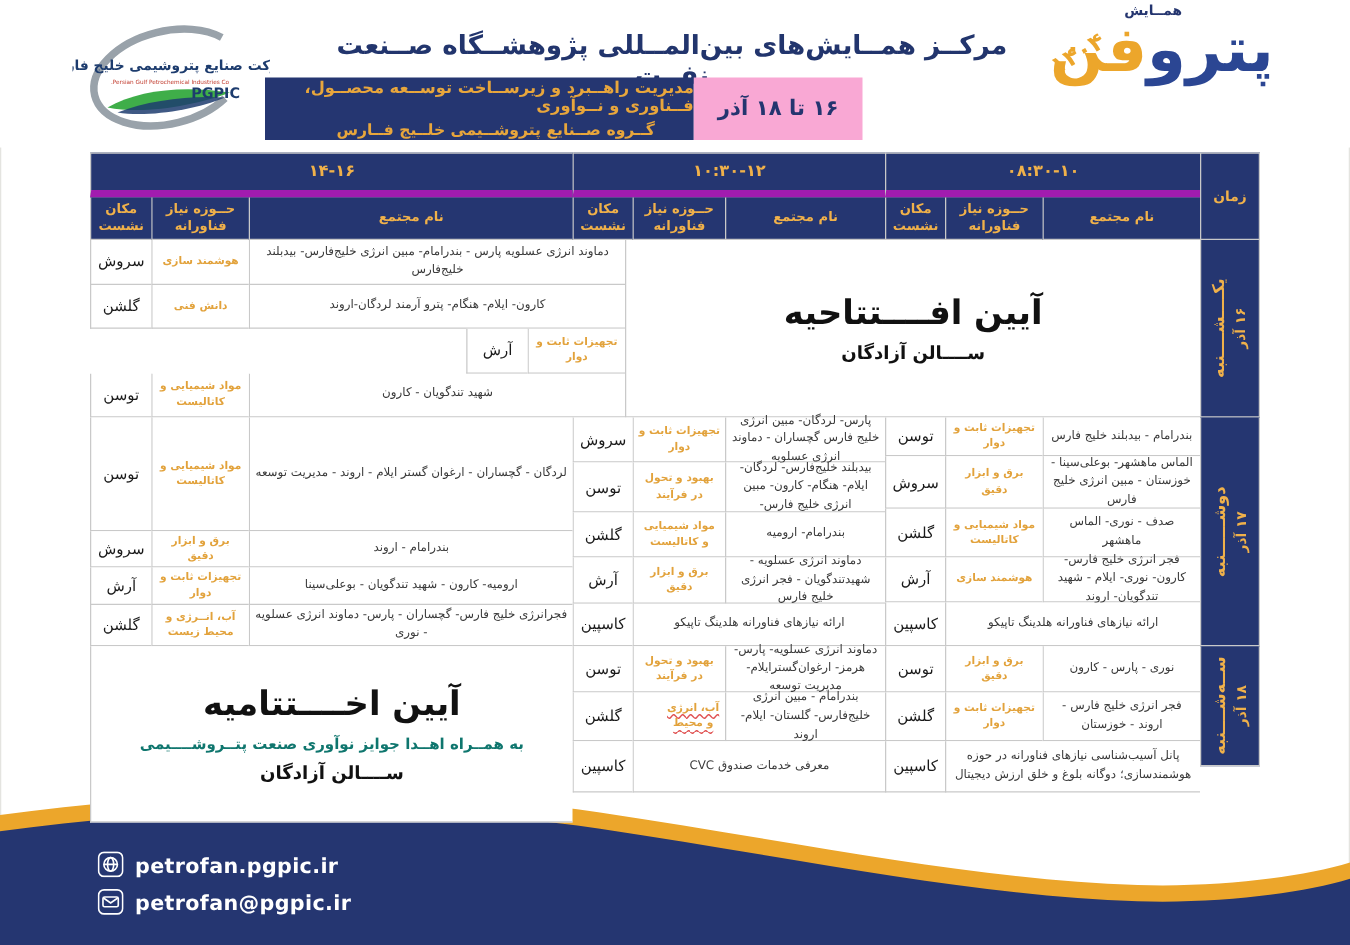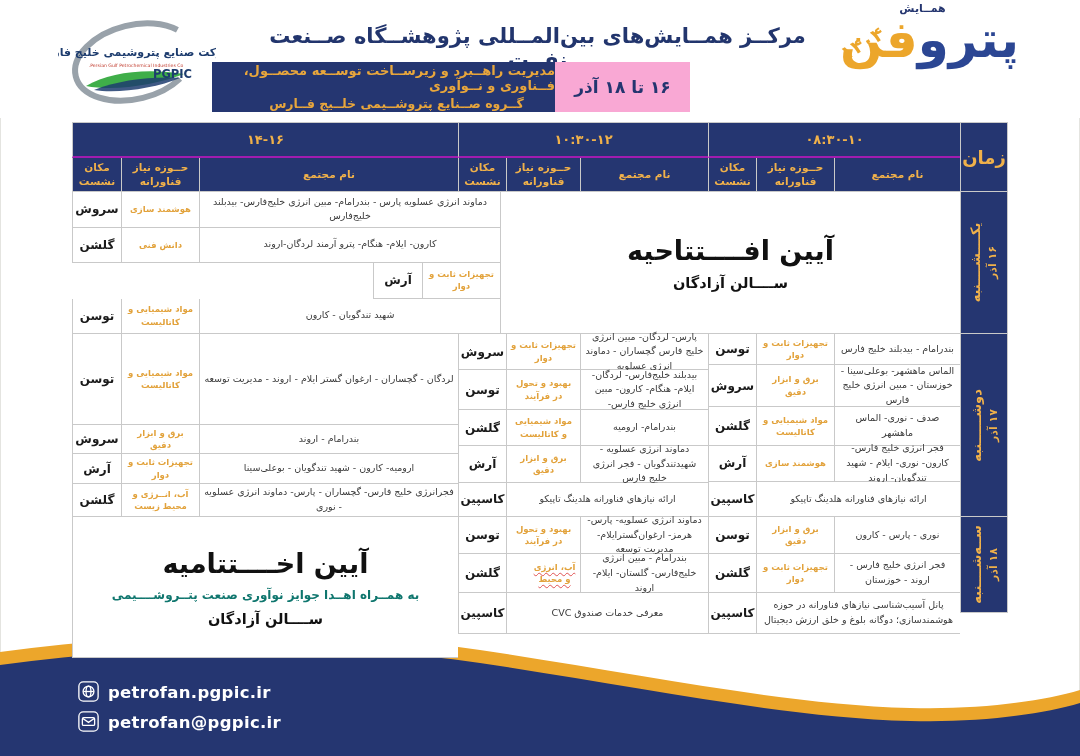--- a/index.html
+++ b/index.html
@@ -33,30 +33,30 @@
   .tbl { position:absolute; top:122px; right:72px; width:936px; height:536px; z-index:2; font-size:10px; }
   .band { display:flex; direction:rtl; }
   .zcell { width:48px; flex:none; background:#253671; color:#f0b14a; font-weight:bold;
            display:flex; align-items:center; justify-content:center;
            border-left:1px solid #c9c9c9; border-right:1px solid #c9c9c9; border-bottom:1px solid #c9c9c9; }
   .blockA { width:252px; flex:none; display:flex; flex-direction:column; }
   .blockB { width:250px; flex:none; display:flex; flex-direction:column; }
   .blockC { flex:1; display:flex; flex-direction:column; }
   .timecell { height:36px; flex:none; background:#253671; color:#f0b14a; font-weight:bold; font-size:13px;
               display:flex; align-items:center; justify-content:center; direction:ltr;
-              border-left:1px solid #c9c9c9; border-bottom:2px solid #a21caf; border-top:1px solid #c9c9c9; }
-  .zhead { border-top:1px solid #c9c9c9; font-size:18px; }
+              border-left:1px solid #c9c9c9; border-bottom:6px solid #a21caf; border-top:1px solid #c9c9c9; }
+  .zhead { border-top:1px solid #c9c9c9; font-size:11px; }
   .subhead { height:34px; flex:none; }
   .trow { display:flex; direction:rtl; flex:1; min-height:0; }
   .c { display:flex; align-items:center; justify-content:center; text-align:center; padding:2px 4px;
        border-left:1px solid #c9c9c9; border-bottom:1px solid #c9c9c9; background:#fff; }
   .cn { flex:1; font-size:9.5px; color:#3a3a3a; line-height:1.55; }
   .cd { width:78px; flex:none; font-size:8.5px; color:#e2a23b; font-weight:bold; line-height:1.45; }
   .blockB .cd { width:74px; }
-  .cl { width:48px; flex:none; font-size:12px; font-weight:bold; color:#1a1a1a; }
+  .cl { width:48px; flex:none; font-size:12px; font-weight:normal; color:#1a1a1a; }
   .blockC .cl { width:49px; }
   .cm { flex:1; font-size:9.5px; color:#3a3a3a; line-height:1.55; }
   .hcell { background:#253671; color:#f0b14a; font-weight:bold; font-size:10.5px; line-height:1.3; }
   .ceremony { flex:1; background:#fff; border-left:1px solid #c9c9c9; border-bottom:1px solid #c9c9c9;
               display:flex; flex-direction:column; align-items:center; justify-content:center; gap:9px; }
   .cer-title { font-size:27px; font-weight:bold; color:#111; }
   .cer-sub   { font-size:12px; font-weight:bold; color:#0f766e; }
   .cer-hall  { font-size:14.5px; font-weight:bold; color:#111; }
   .rot { transform:rotate(-90deg); display:flex; flex-direction:column; align-items:center; gap:3px; white-space:nowrap; }
   .dname { font-size:13px; font-weight:bold; letter-spacing:1px; }

